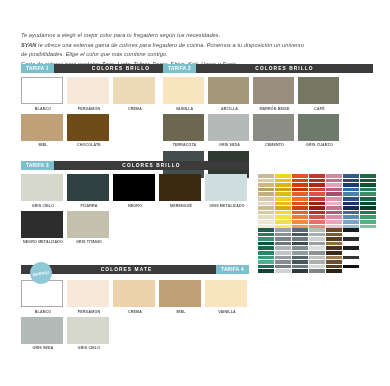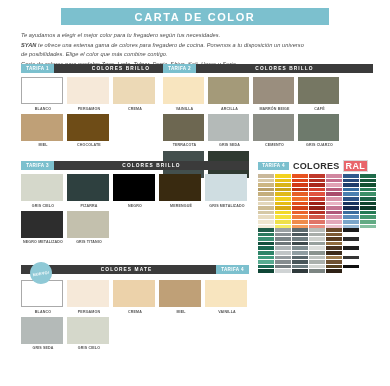--- a/index.html
+++ b/index.html
@@ -94,23 +94,20 @@
   .ral-grid{position:absolute;left:258px;top:174px;display:flex;gap:1px;}
   .ral-col{display:flex;flex-direction:column;gap:1px;}
   .ral-chip{width:16px;height:3.6px;}
   .ral-grid2{position:absolute;left:258px;top:228px;display:flex;gap:1px;}
 </style>
 </head>
 <body>
 
 <div class="page">
 
-  <div class="title-bar">
-    <span>CARTA DE COLOR</span>
-  </div>
 
   <div class="intro">
     <div>Te ayudamos a elegir el mejor color para tu fregadero según tus necesidades.</div>
     <div><span class="b">SYAN</span><span> te ofrece una extensa gama de colores para fregadero de cocina. Ponemos a tu disposición un universo</span></div>
     <div>de posibilidades. Elige el color que más combine contigo.</div>
     <div>Carta de colores para modelos Zeus, Loda, Tulpar, Denix, Shiva, Kali, Horus y Suria.</div>
   </div>
 
   <div class="sec-head" style="left:21px;top:64px;width:167px;">
     <div class="tar-tag">TARIFA 1</div>
@@ -252,25 +249,20 @@
     <div class="cell">
         <span class="sw" style="background:#b4bab8"></span>
         <span class="cap">GRIS SEDA</span>
       </div>
     <div class="cell">
         <span class="sw" style="background:#d5d8cb"></span>
         <span class="cap">GRIS CIELO</span>
       </div>
   </div>
 
-  <div class="ral-head">
-    <div class="tar-tag">TARIFA 4</div>
-    <div class="ral-word">COLORES</div>
-    <div class="ral-box">RAL</div>
-  </div>
   <div class="ral-grid">
       <div class="ral-col">
         <div class="ral-chip" style="background: rgb(201, 184, 154);"></div>
         <div class="ral-chip" style="background: rgb(216, 201, 168);"></div>
         <div class="ral-chip" style="background: rgb(204, 182, 130);"></div>
         <div class="ral-chip" style="background: rgb(185, 160, 106);"></div>
         <div class="ral-chip" style="background: rgb(196, 174, 124);"></div>
         <div class="ral-chip" style="background: rgb(216, 201, 168);"></div>
         <div class="ral-chip" style="background: rgb(227, 215, 187);"></div>
         <div class="ral-chip" style="background: rgb(205, 187, 146);"></div>

